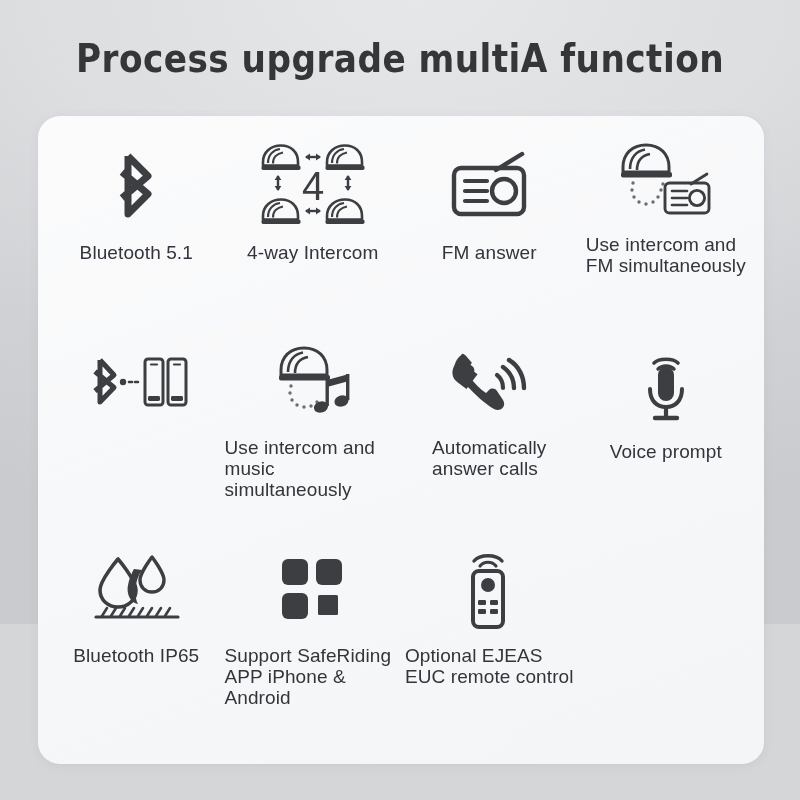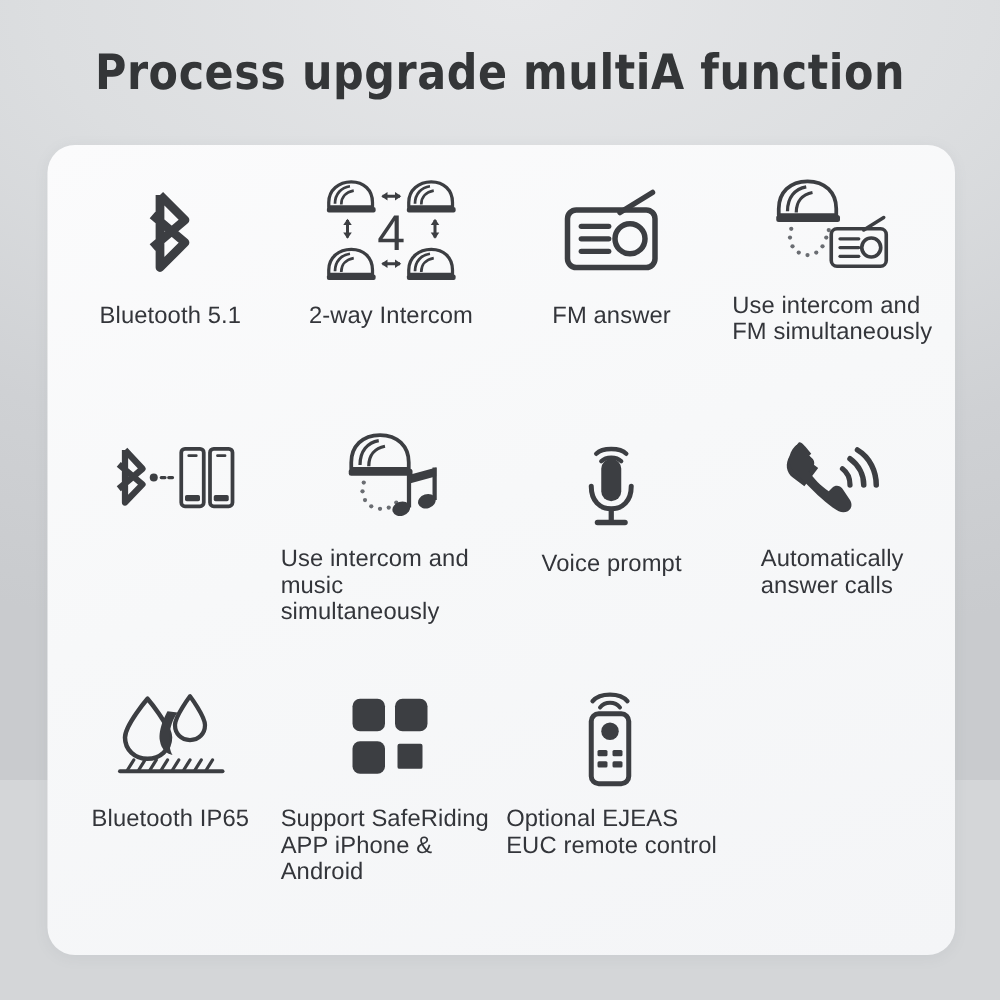--- a/index.html
+++ b/index.html
@@ -133,21 +133,21 @@
             <path d="M17 31 l-3.4 5 h6.8 z" fill="#3c3e42"></path>
             <path d="M17 47 l-3.4 -5 h6.8 z" fill="#3c3e42"></path>
 
             <line x1="87" y1="32" x2="87" y2="46" stroke="#3c3e42" stroke-width="2.4"></line>
             <path d="M87 31 l-3.4 5 h6.8 z" fill="#3c3e42"></path>
             <path d="M87 47 l-3.4 -5 h6.8 z" fill="#3c3e42"></path>
 
             <text x="52" y="56" text-anchor="middle" font-family="Liberation Sans, sans-serif" font-size="40" font-weight="400" fill="#3c3e42">4</text>
           </svg>
         </div>
-        <div class="cap">2-way Intercom</div>
+        <div class="cap">4-way Intercom</div>
       </div>
 
 
       <div class="cell r1">
         <div class="icon-box">
           <svg width="82" height="70" viewBox="0 0 82 70">
             <line x1="48" y1="20" x2="74" y2="4" stroke="#3c3e42" stroke-width="4.4" stroke-linecap="round"></line>
             <rect x="6" y="18" width="70" height="46" rx="7" fill="none" stroke="#3c3e42" stroke-width="4.4"></rect>
             <circle cx="56" cy="41" r="12" fill="none" stroke="#3c3e42" stroke-width="4.4"></circle>
             <line x1="17" y1="31" x2="39" y2="31" stroke="#3c3e42" stroke-width="4.2" stroke-linecap="round"></line>
@@ -242,37 +242,20 @@
               <rect x="81" y="30" width="3.4" height="26"></rect>
               <ellipse cx="56" cy="63" rx="7.2" ry="5.6" transform="rotate(-18 56 63)"></ellipse>
               <ellipse cx="76.5" cy="57" rx="7.2" ry="5.6" transform="rotate(-18 76.5 57)"></ellipse>
             </g>
           </svg>
         </div>
         <div class="cap">Use intercom and
 music simultaneously</div>
       </div>
 
-      <div class="cell r3">
-        <div class="icon-box">
-          <svg width="66" height="78" viewBox="0 0 66 78">
-
-            <path d="M21 16 C26 11 40 11 45 16" fill="none" stroke="#3c3e42" stroke-width="3.6" stroke-linecap="round"></path>
-            <path d="M25 22 C29 18 37 18 41 22" fill="none" stroke="#3c3e42" stroke-width="3.4" stroke-linecap="round"></path>
-
-            <rect x="25" y="20" width="16" height="34" rx="8" fill="#3c3e42"></rect>
-
-            <path d="M17 42 C17 54 24 60 33 60 C42 60 49 54 49 42" fill="none" stroke="#3c3e42" stroke-width="4" stroke-linecap="round"></path>
-            <line x1="33" y1="60" x2="33" y2="70" stroke="#3c3e42" stroke-width="4.2"></line>
-            <line x1="22" y1="71" x2="44" y2="71" stroke="#3c3e42" stroke-width="4.4" stroke-linecap="round"></line>
-          </svg>
-        </div>
-        <div class="cap">Voice prompt</div>
-      </div>
-
       <div class="cell r2">
         <div class="icon-box">
           <svg width="78" height="72" viewBox="0 0 78 72">
             <g fill="#3c3e42">
               <path d="M12 6 C6 12 5 20 9 27 L22 15 C17 9 14 5 12 6 Z" transform="rotate(0 0 0)"></path>
             </g>
 
             <path d="M8 10 C14 4 22 4 27 9 L36 19 C39 22 38 26 35 29 L31 33 C33 38 39 45 45 48 L49 44
                      C52 41 56 40 59 43 L69 52 C74 57 74 65 68 71" fill="none" stroke="#3c3e42" stroke-width="0"></path>
             <g fill="#3c3e42" transform="translate(2,2) rotate(-8 36 34)">
@@ -288,20 +271,37 @@
                        C45 40 41 40 39 42 L36 45 C30 41 24 35 20 29 L23 26 C25 24 25 20 22 18 L13 9
                        C12 7.5 10.5 7.5 9 9 Z"></path>
               <path d="M53 19 C60 24 64 32 64 40" fill="none" stroke="#3c3e42" stroke-width="4.4" stroke-linecap="round"></path>
               <path d="M59 12 C69 18 74 29 74 40" fill="none" stroke="#3c3e42" stroke-width="4.4" stroke-linecap="round"></path>
               <path d="M47 27 C51 30 53 35 53 40" fill="none" stroke="#3c3e42" stroke-width="4.2" stroke-linecap="round"></path>
             </g>
           </svg>
         </div>
         <div class="cap">Automatically
 answer calls</div>
+      </div>
+
+      <div class="cell r3">
+        <div class="icon-box">
+          <svg width="66" height="78" viewBox="0 0 66 78">
+
+            <path d="M21 16 C26 11 40 11 45 16" fill="none" stroke="#3c3e42" stroke-width="3.6" stroke-linecap="round"></path>
+            <path d="M25 22 C29 18 37 18 41 22" fill="none" stroke="#3c3e42" stroke-width="3.4" stroke-linecap="round"></path>
+
+            <rect x="25" y="20" width="16" height="34" rx="8" fill="#3c3e42"></rect>
+
+            <path d="M17 42 C17 54 24 60 33 60 C42 60 49 54 49 42" fill="none" stroke="#3c3e42" stroke-width="4" stroke-linecap="round"></path>
+            <line x1="33" y1="60" x2="33" y2="70" stroke="#3c3e42" stroke-width="4.2"></line>
+            <line x1="22" y1="71" x2="44" y2="71" stroke="#3c3e42" stroke-width="4.4" stroke-linecap="round"></line>
+          </svg>
+        </div>
+        <div class="cap">Voice prompt</div>
       </div>
 
       <div class="cell r3">
         <div class="icon-box">
           <svg width="92" height="74" viewBox="0 0 92 74">
 
             <path d="M28 6 C28 6 10 27 10 37 C10 47 18 54 28 54 C38 54 46 47 46 37 C46 27 28 6 28 6 Z" fill="none" stroke="#3c3e42" stroke-width="3.6" stroke-linejoin="round"></path>
 
             <path d="M44 16 C44 16 36 30 38 40 C39 46 43 50 48 51 C44 44 44 28 52 17 Z" fill="#3c3e42"></path>
 

